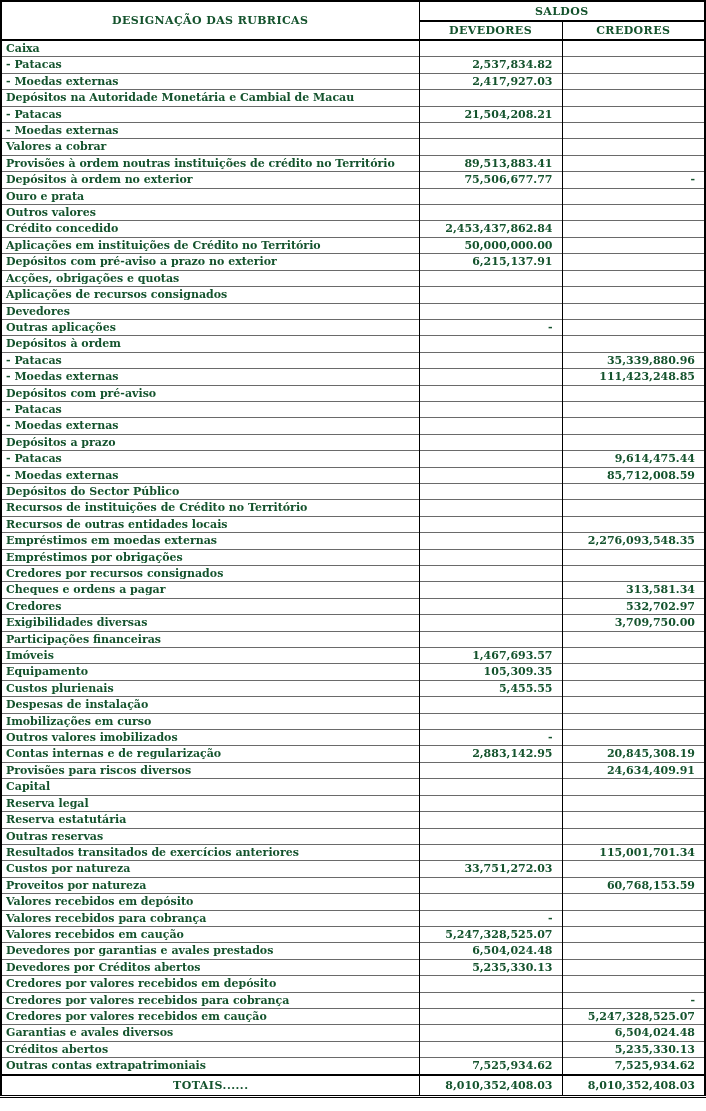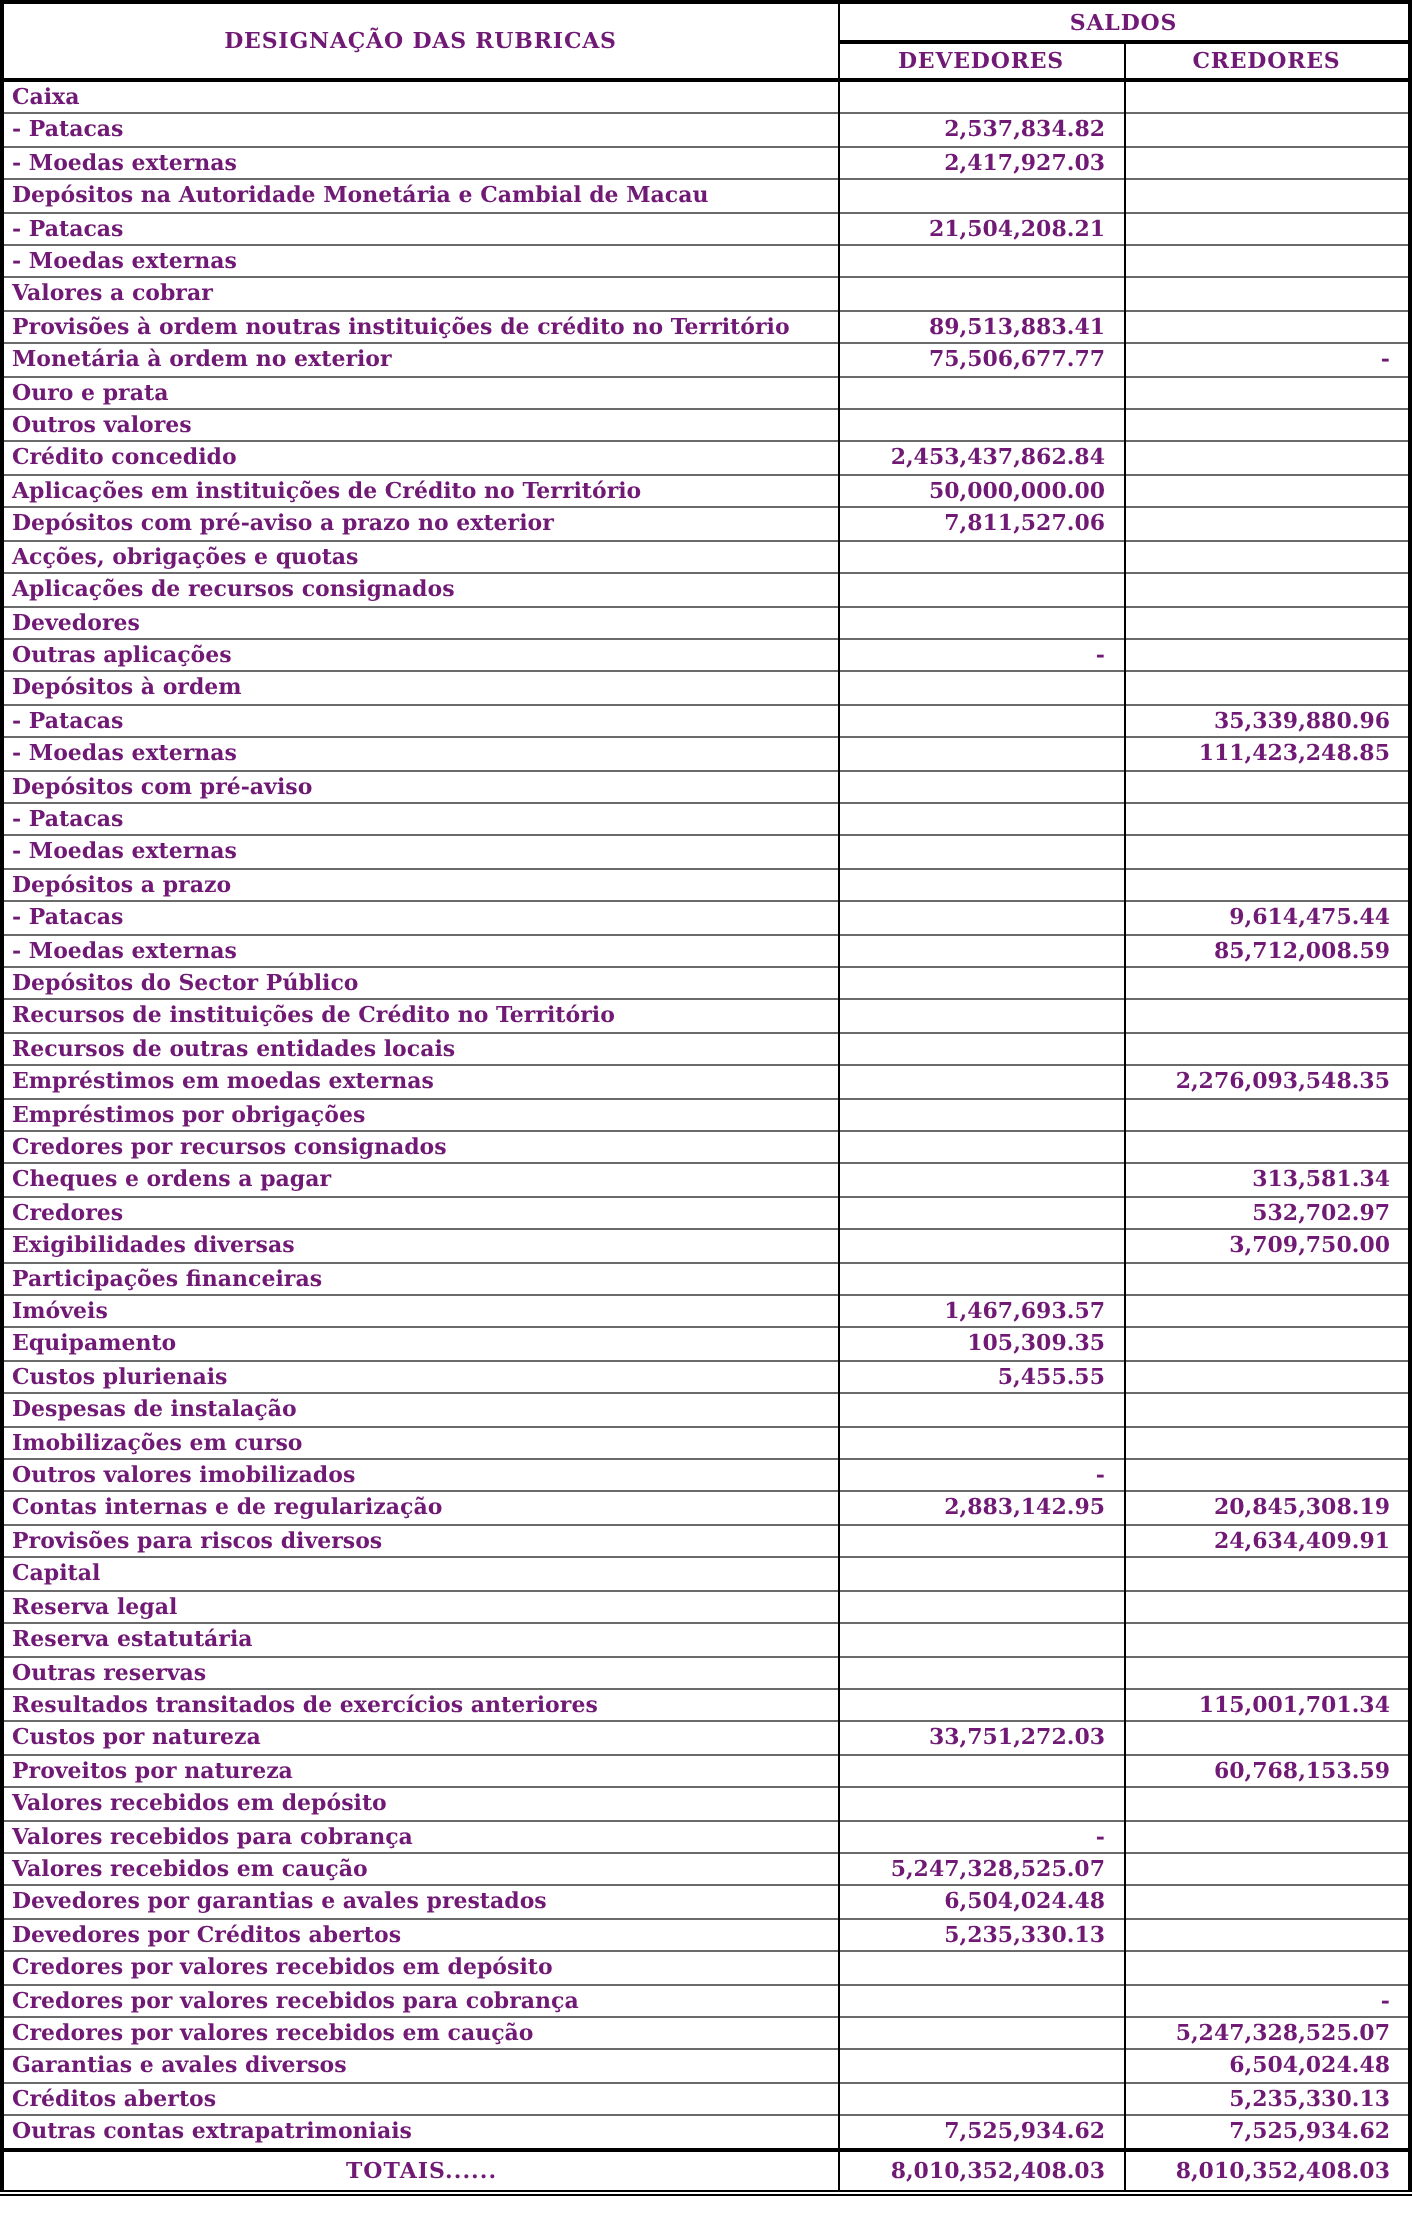--- a/index.html
+++ b/index.html
@@ -4,21 +4,21 @@
 <style>
   html, body {
     margin: 0;
     padding: 0;
     background: #ffffff;
     font-family: "DejaVu Serif", "Liberation Serif", serif;
   }
   .sheet {
     width: 676px;
     margin: 0;
-    color: #701a75;
+    color: #14532d;
   }
   table.balance {
     width: 704px;
     border-collapse: collapse;
     table-layout: fixed;
     border: 2px solid #000;
     font-size: 11px;
     font-weight: 700;
   }
   col.c-label { width: 418px; }
@@ -117,21 +117,21 @@
           <td class="lbl">Valores a cobrar</td>
           <td class="num"></td>
           <td class="num"></td>
         </tr>
         <tr>
           <td class="lbl">Provisões à ordem noutras instituições de crédito no Território</td>
           <td class="num">89,513,883.41</td>
           <td class="num"></td>
         </tr>
         <tr>
-          <td class="lbl">Monetária à ordem no exterior</td>
+          <td class="lbl">Depósitos à ordem no exterior</td>
           <td class="num">75,506,677.77</td>
           <td class="num">-</td>
         </tr>
         <tr>
           <td class="lbl">Ouro e prata</td>
           <td class="num"></td>
           <td class="num"></td>
         </tr>
         <tr>
           <td class="lbl">Outros valores</td>
@@ -143,21 +143,21 @@
           <td class="num">2,453,437,862.84</td>
           <td class="num"></td>
         </tr>
         <tr>
           <td class="lbl">Aplicações em instituições de Crédito no Território</td>
           <td class="num">50,000,000.00</td>
           <td class="num"></td>
         </tr>
         <tr>
           <td class="lbl">Depósitos com pré-aviso a prazo no exterior</td>
-          <td class="num">7,811,527.06</td>
+          <td class="num">6,215,137.91</td>
           <td class="num"></td>
         </tr>
         <tr>
           <td class="lbl">Acções, obrigações e quotas</td>
           <td class="num"></td>
           <td class="num"></td>
         </tr>
         <tr>
           <td class="lbl">Aplicações de recursos consignados</td>
           <td class="num"></td>

